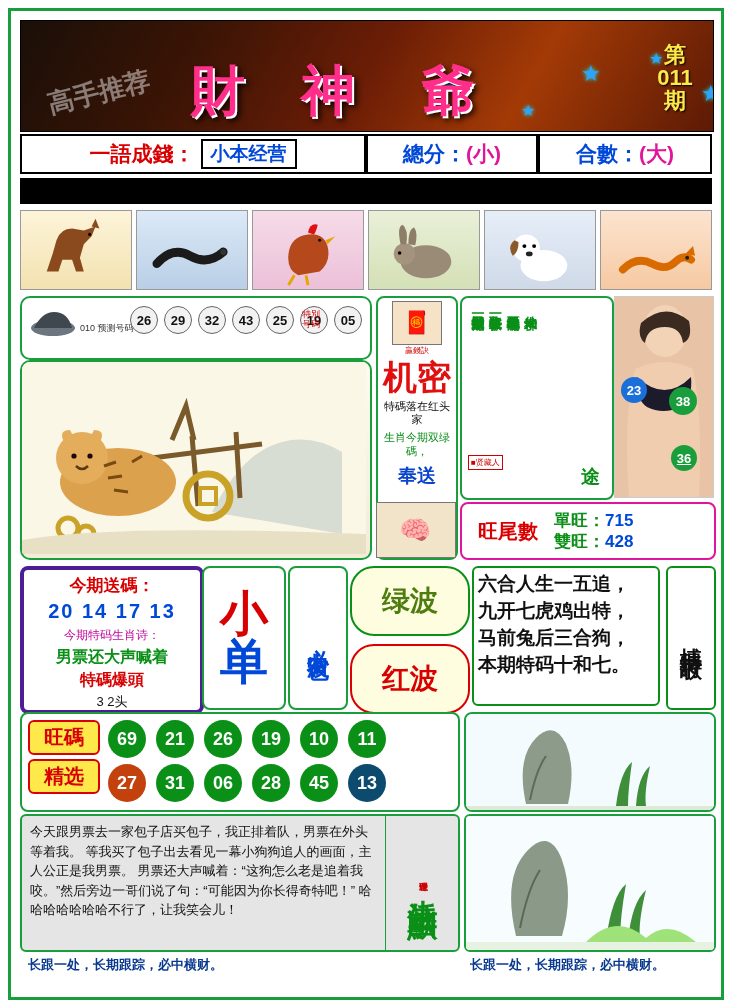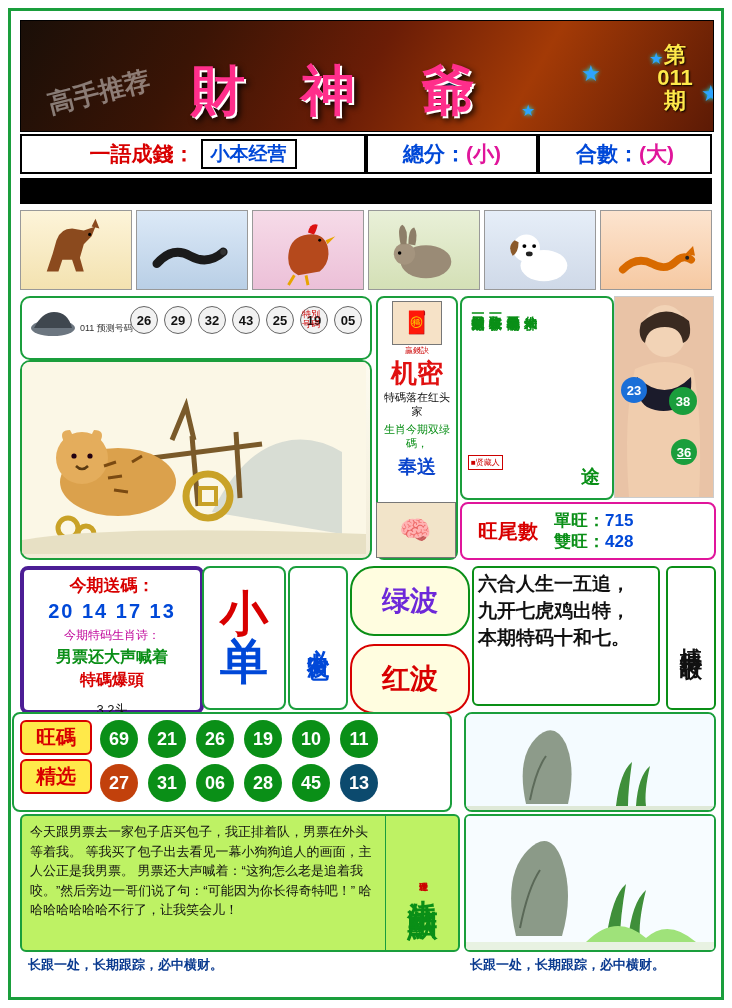--- a/index.html
+++ b/index.html
@@ -52,21 +52,21 @@
   .ball{width:26px;height:26px;border-radius:50%;border:1px solid #666;display:flex;align-items:center;justify-content:center;
         font-size:13px;font-weight:bold;background:#f2f2f2;color:#111;}
   .ballsRight{position:absolute;right:8px;top:8px;display:flex;align-items:center;gap:12px;}
   .special{font-size:9px;color:#c00;line-height:1.1;width:22px;text-align:center;}
 
   .tigerbox{position:absolute;left:0;top:64px;width:348px;height:196px;border:2px solid #1a9e3c;border-radius:10px;
             background:linear-gradient(#fdfbf0,#f2ecd8);overflow:hidden;}
 
   .secret{position:absolute;left:356px;top:0;width:78px;height:260px;border:2px solid #1a9e3c;border-radius:8px;background:#fff;
           text-align:center;}
-  .secret .mj{font-size:26px;font-weight:bold;color:#e01010;margin-top:4px;line-height:1.05;}
+  .secret .mj{font-size:34px;font-weight:bold;color:#e01010;margin-top:4px;line-height:1.05;}
   .secret .sm{font-size:11px;color:#111;line-height:1.25;margin-top:4px;padding:0 4px;}
   .secret .fs{font-size:19px;font-weight:bold;color:#0a44cc;margin-top:4px;}
   .emoji-box{width:48px;height:42px;margin:3px auto 0;border:1px solid #777;background:#f6e2c7;display:flex;align-items:center;justify-content:center;font-size:22px;}
 
   .scroll{position:absolute;left:440px;top:0;width:150px;height:200px;border:2px solid #1a9e3c;border-radius:8px;background:#fff;}
   .vcols{position:absolute;left:8px;top:8px;display:flex;flex-direction:row-reverse;gap:3px;}
   .vcol{writing-mode:vertical-rl;font-size:13px;color:#0a8f17;font-weight:bold;line-height:1.12;}
   .tu{position:absolute;right:12px;bottom:8px;font-size:19px;color:#0a8f17;font-weight:bold;}
   .stamp{position:absolute;left:6px;bottom:28px;font-size:8px;color:#c00;border:1px solid #c00;padding:1px 2px;}
 
@@ -83,54 +83,54 @@
          display:flex;align-items:center;justify-content:center;font-size:26px;}
 
   
   .b2{position:absolute;left:20px;top:566px;width:692px;height:140px;}
   .songma{position:absolute;left:0;top:0;width:176px;height:140px;border:4px solid #4c1d95;border-radius:8px;background:#fff;text-align:center;}
   .songma .t1{font-size:17px;font-weight:bold;color:#d80000;margin-top:4px;}
   .songma .t2{font-size:20px;font-weight:bold;color:#0048d8;letter-spacing:2px;margin-top:3px;}
   .songma .t3{font-size:12px;color:#c0079b;margin-top:4px;}
   .songma .t4{font-size:16px;font-weight:bold;color:#0a8f17;margin-top:3px;}
   .songma .t5{font-size:16px;font-weight:bold;color:#d80000;margin-top:2px;}
-  .songma .t6{font-size:13px;color:#111;margin-top:10px;}
+  .songma .t6{font-size:13px;color:#111;margin-top:2px;}
 
   .xiaodan{position:absolute;left:182px;top:0;width:80px;height:140px;border:2px solid #1a9e3c;border-radius:8px;background:#fff;
            display:flex;align-items:center;justify-content:center;font-size:48px;font-weight:bold;color:#d80000;line-height:1;
            flex-direction:column;}
   .bizhong{position:absolute;left:268px;top:0;width:56px;height:140px;border:2px solid #1a9e3c;border-radius:8px;background:#fff;
            display:flex;align-items:center;justify-content:center;}
   .bizhong span{writing-mode:vertical-rl;font-size:22px;font-weight:bold;color:#0048d8;letter-spacing:3px;}
   .bopair{position:absolute;left:330px;top:0;width:116px;height:140px;}
   .bo{width:116px;height:66px;border:2px solid #0a8f17;border-radius:24px;background:#fffde0;
       display:flex;align-items:center;justify-content:center;font-size:28px;font-weight:bold;}
-  .bo.g{color:#6d28d9;}
+  .bo.g{color:#4d7c0f;}
   .bo.r{color:#d80000;border-color:#d80000;margin-top:8px;}
 
   .poem{position:absolute;left:452px;top:0;width:188px;height:140px;border:2px solid #0a8f17;border-radius:6px;background:#fff;padding:2px 4px;box-sizing:border-box;}
   .poem div{font-size:19px;font-weight:bold;color:#111;line-height:1.42;font-family:"DejaVu Serif",serif;}
   .poemtitle{position:absolute;left:646px;top:0;width:46px;height:140px;border:2px solid #0a8f17;border-radius:6px;background:#fff;
              display:flex;align-items:center;justify-content:center;}
   .poemtitle span{writing-mode:vertical-rl;font-size:22px;font-weight:bold;color:#111;letter-spacing:4px;}
 
   
-  .b3{position:absolute;left:12px;top:712px;width:436px;height:96px;border:2px solid #1a9e3c;border-radius:8px;background:#fff;}
+  .b3{position:absolute;left:20px;top:712px;width:436px;height:96px;border:2px solid #1a9e3c;border-radius:8px;background:#fff;}
   .b3lab{position:absolute;left:6px;top:6px;width:72px;}
   .b3lab div{background:#ffe94a;border:2px solid #d80000;color:#d80000;font-size:20px;font-weight:bold;text-align:center;
              border-radius:6px;padding:2px 0;margin-bottom:4px;}
   .numrow{position:absolute;left:86px;display:flex;gap:10px;}
   .nb{width:38px;height:38px;border-radius:50%;display:flex;align-items:center;justify-content:center;
       font-size:18px;font-weight:bold;color:#fff;}
   .r1{top:6px;} .r2{top:50px;}
 
   .scene{position:absolute;left:464px;top:712px;width:248px;height:96px;border:2px solid #1a9e3c;border-radius:8px;overflow:hidden;background:#eef7ff;}
 
   
-  .b4{position:absolute;left:20px;top:814px;width:436px;height:134px;border:2px solid #1a9e3c;border-radius:6px;background:#bef264;display:flex;}
+  .b4{position:absolute;left:20px;top:814px;width:436px;height:134px;border:2px solid #1a9e3c;border-radius:6px;background:#e5e5e5;display:flex;}
   .joke{flex:1;padding:6px 8px;font-size:13px;line-height:1.5;color:#111;box-sizing:border-box;}
   .jokeTitle{width:72px;border-left:1px solid #1a9e3c;display:flex;flex-direction:column;align-items:center;justify-content:center;}
   .jokeTitle .vt{writing-mode:vertical-rl;font-size:30px;font-weight:bold;color:#0a8f17;letter-spacing:4px;font-family:"DejaVu Serif",serif;}
   .jokeTitle .sub{writing-mode:vertical-rl;font-size:9px;color:#c00;margin-left:2px;}
 
   .scene2{position:absolute;left:464px;top:814px;width:248px;height:134px;border:2px solid #1a9e3c;border-radius:6px;overflow:hidden;background:#f2fbff;}
 
   .foot{position:absolute;top:956px;font-size:13px;font-weight:bold;color:#0a3a8f;}
   .footL{left:28px;}
   .footR{left:470px;}
@@ -229,21 +229,21 @@
     </div>
   </div>
 
   <div class="mid">
 
     <div class="predict">
       <svg style="position:absolute;left:8px;top:10px;" width="46" height="28" viewBox="0 0 46 28">
           <ellipse cx="23" cy="20" rx="22" ry="8" fill="#6c7680"></ellipse>
           <path d="M4 20 q8 -16 20 -16 q14 0 18 16z" fill="#3f474f"></path>
         </svg>
-      <div class="pred-label">011 预测号码</div>
+      <div class="pred-label">010 预测号码</div>
       <div class="balls">
         <div class="ball">26</div>
         <div class="ball">29</div>
         <div class="ball">32</div>
         <div class="ball">43</div>
         <div class="ball">25</div>
         <div class="ball">19</div>
       </div>
       <div class="ballsRight">
         <div class="special">特別号码</div>
@@ -298,21 +298,21 @@
     <div class="lady">
       <svg viewBox="0 0 98 200" width="98" height="200">
         <rect width="98" height="200" fill="#e9c3a6"></rect>
         <ellipse cx="50" cy="34" rx="22" ry="26" fill="#f2d3b6"></ellipse>
         <path d="M26 26 q24 -22 48 -2 q4 18 -6 22 q-2 -16 -18 -16 q-18 0 -20 16 q-8 -6 -4 -20z" fill="#3a2a20"></path>
         <path d="M20 72 q30 -14 58 0 q10 48 6 128 l-70 0 q-6 -80 6 -128z" fill="#f0cdae"></path>
         <path d="M22 80 q28 26 54 0 q2 22 -10 30 q-18 8 -34 0 q-12 -8 -10 -30z" fill="#1b1b2b"></path>
       </svg>
       <div class="bubble" style="left:6px;top:80px;width:26px;height:26px;background:#1a6fd8;">23</div>
       <div class="bubble" style="left:54px;top:90px;width:28px;height:28px;background:#1a9e3c;">38</div>
-      <div class="bubble" style="left:56px;top:142px;width:26px;height:26px;background:#1a9e3c;text-decoration:underline;">36</div>
+      <div class="bubble" style="left:56px;top:148px;width:26px;height:26px;background:#1a9e3c;text-decoration:underline;">36</div>
     </div>
 
     <div class="brain">🧠</div>
 
     <div class="wang">
       <div class="lbl">旺尾數</div>
       <div class="vals">
         <div>
           <em>單旺：</em><span>715</span>
         </div>
@@ -343,20 +343,21 @@
     </div>
 
     <div class="bopair">
       <div class="bo g">绿波</div>
       <div class="bo r">红波</div>
     </div>
 
     <div class="poem">
       <div>六合人生一五追，</div>
       <div>九开七虎鸡出特，</div>
+      <div>马前兔后三合狗，</div>
       <div>本期特码十和七。</div>
     </div>
     <div class="poemtitle">
       <span>博特詩歌</span>
     </div>
   </div>
 
   <div class="b3">
     <div class="b3lab">
       <div>旺碼</div>

